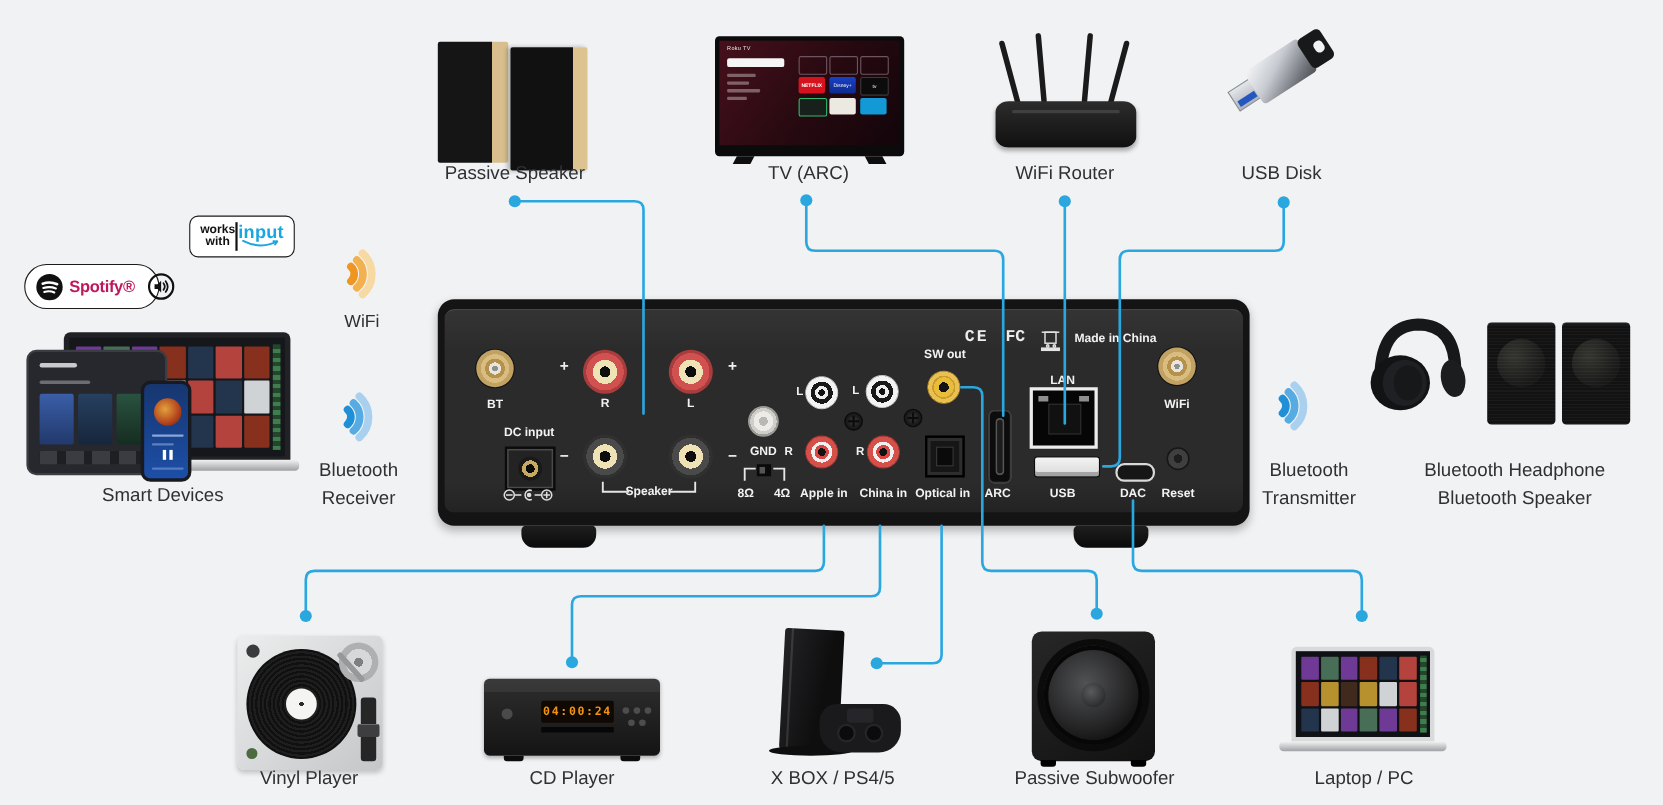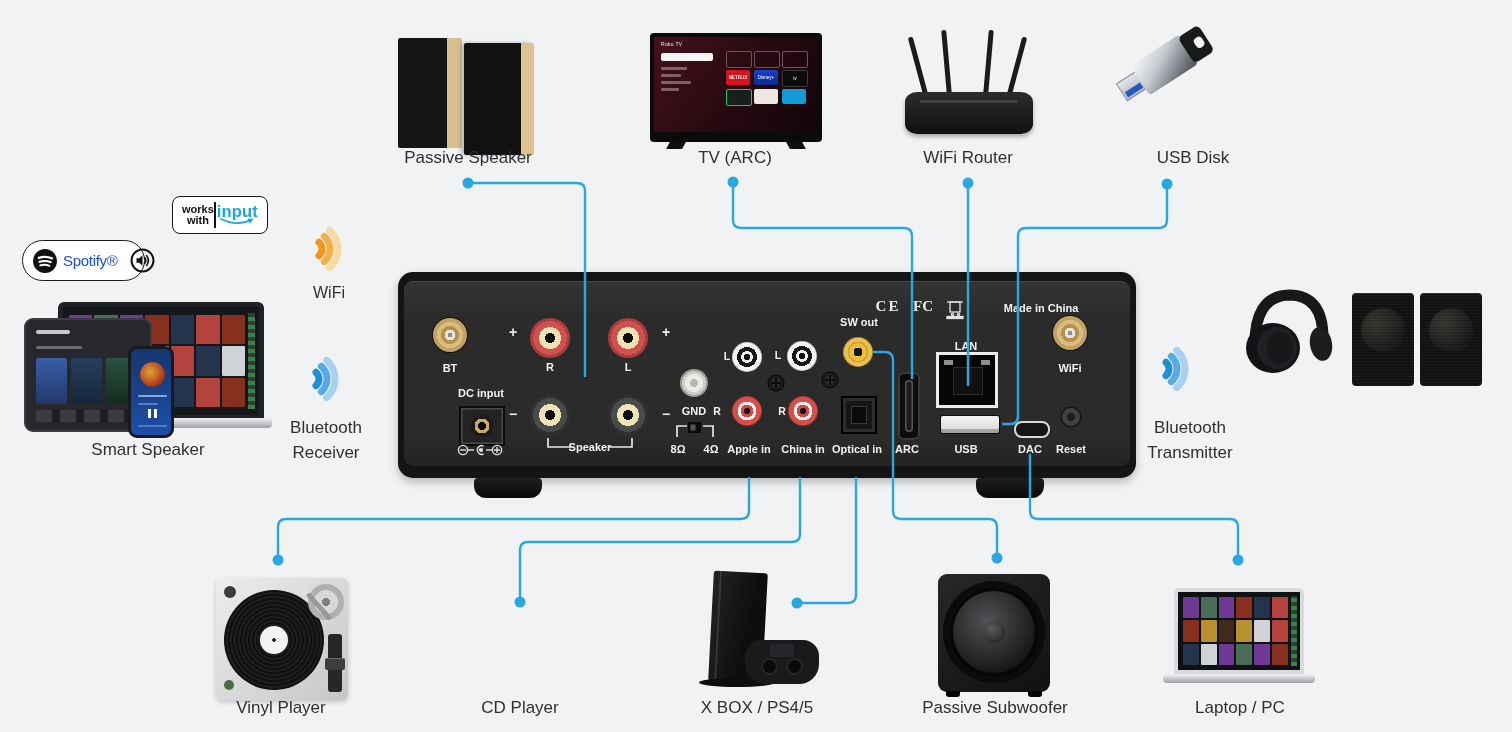--- a/index.html
+++ b/index.html
@@ -12,21 +12,21 @@
   .plbl{position:absolute;transform:translateX(-50%);font-size:11px;font-weight:bold;color:#f2f2f2;white-space:nowrap;}
   .plbl-sm{font-size:10.5px;}
   .sign{position:absolute;transform:translateX(-50%);font-size:14px;font-weight:bold;color:#efefef;}
   
   .badge{position:absolute;background:#fff;border:1.6px solid #1b1b1b;display:flex;align-items:center;box-sizing:border-box;}
   .badge .txt-sm{font-size:7.5px;color:#111;line-height:9px;}
   .badge .txt-lg{font-size:14.5px;font-weight:bold;color:#111;letter-spacing:-.2px;line-height:16px;}
   .alexa-prefix{font-size:11px;font-weight:bold;color:#111;line-height:11px;text-align:center;}
   .vdiv{width:1.6px;background:#111;align-self:center;}
   .alexa-brand{font-size:16.5px;color:#1ba6df;font-weight:bold;letter-spacing:.2px;line-height:14px;}
-  .spotify-brand{font-size:15px;font-weight:normal;color:#1d4ed8;letter-spacing:-.3px;text-align:center;}
+  .spotify-brand{font-size:15px;font-weight:bold;color:#be185d;letter-spacing:-.3px;text-align:center;}
   .tidal-top{font-size:11px;font-weight:bold;color:#101010;letter-spacing:3px;line-height:11px;}
   .tidal-sub{font-size:12.5px;font-weight:bold;color:#101010;letter-spacing:1px;line-height:12px;}
   
   .panel{position:absolute;left:398px;top:272px;width:738px;height:206px;background:#141414;border-radius:15px;
          box-shadow:0 4px 8px rgba(0,0,0,.25);}
   .panel-face{position:absolute;left:6px;top:9px;right:6px;bottom:12px;background:linear-gradient(#343434,#2b2b2b 20%,#2b2b2b 85%,#232323);border-radius:9px;border-top:1px solid #4b4b4b;}
   .foot{position:absolute;height:20px;width:68px;background:linear-gradient(#1e1e1e,#0a0a0a);border-radius:4px 4px 12px 12px;}
   .round{border-radius:50%;position:absolute;}
   .gold-ant{width:34px;height:34px;background:radial-gradient(circle,#8f8f8b 0 2.5px,#e8e5de 2.5px 5.5px,#b6914c 5.5px 9px,#d9bd80 9px 13px,#c2a263 13px 17px);box-shadow:0 0 0 1px #111;}
   .post{width:40px;height:40px;}
@@ -48,21 +48,21 @@
   .optical::before{content:"";position:absolute;inset:8px;background:#0a0a0a;border:1px solid #3a3a3a;}
   .hdmi{position:absolute;width:22px;height:68px;background:#0c0c0c;border-radius:6px;box-shadow:inset 0 0 0 2px #3c3c3c;}
   .hdmi::before{content:"";position:absolute;left:7px;top:8px;right:7px;bottom:8px;background:#1c1c1c;border-radius:4px;box-shadow:inset 0 0 0 1.5px #565656;}
   .rj45{position:absolute;width:62px;height:56px;background:#060606;border:3px solid #ececec;box-sizing:border-box;}
   .rj45::before,.rj45::after{content:"";position:absolute;top:5px;width:9px;height:5px;background:#8f8f8f;}
   .rj45::before{left:5px;} .rj45::after{right:5px;}
   .rj45 .tab{position:absolute;left:14px;top:12px;width:28px;height:26px;background:#111;border:1px solid #2f2f2f;}
   .usba{position:absolute;width:58px;height:17px;background:linear-gradient(#f4f4f4,#d8d8d8);border-radius:2px;box-shadow:inset 0 -4px 0 rgba(60,60,60,.35),0 0 0 1px #0d0d0d;}
   .usbc{position:absolute;width:32px;height:13px;background:#161616;border:2.5px solid #d9d9d9;border-radius:8px;}
   .resetbtn{position:absolute;width:18px;height:18px;border-radius:50%;background:radial-gradient(circle,#1d1d1d 0 4px,#3f3f3f 4px 9px);box-shadow:0 0 0 1.5px #161616;}
-  .ce-mark{position:absolute;transform:translateX(-50%);font-size:15px;font-weight:bold;color:#ececec;letter-spacing:2px;font-family:Liberation Serif, serif;}
+  .ce-mark{position:absolute;transform:translateX(-50%);font-size:15px;font-weight:bold;color:#ececec;letter-spacing:2px;font-family:Liberation Mono, monospace;}
   
   .dev-speaker{position:absolute;border-radius:2px;}
   .tv{position:absolute;background:#0b0b0c;border-radius:4px;padding:4px;box-sizing:border-box;}
   .tv-screen{position:relative;width:100%;height:94%;background:linear-gradient(125deg,#46101c,#260910 55%,#12050a);overflow:hidden;}
   .tv-foot{position:absolute;bottom:-7px;width:16px;height:7px;background:#0e0e0e;}
   .tv-search{position:absolute;left:7px;top:16px;width:52px;height:8px;background:#f5f5f5;border-radius:2px;}
   .tv-line{position:absolute;left:7px;height:2.5px;background:rgba(255,255,255,.35);border-radius:1px;}
   .tv-brand{position:absolute;left:7px;top:4px;font-size:5px;color:#eee;letter-spacing:.3px;}
   .tile{position:absolute;width:24px;height:15px;border-radius:2px;font-size:4.5px;color:#fff;display:flex;align-items:center;justify-content:center;overflow:hidden;}
   .tile.ghost{background:transparent;border:1px solid #6d5560;}
@@ -248,21 +248,21 @@
     <div class="phone" style="left:128px;top:346px;width:46px;height:92px;">
       <div class="phone-screen"></div>
       <div class="phone-art"></div>
       <div class="phone-line" style="left:7px;top:46px;width:29px;"></div>
       <div class="phone-line" style="left:7px;top:54px;width:20px;opacity:.6;"></div>
       <div style="position:absolute;left:17px;top:60px;width:3px;height:9px;background:#fff;"></div>
       <div style="position:absolute;left:23px;top:60px;width:3px;height:9px;background:#fff;"></div>
       <div class="phone-line" style="left:7px;top:76px;width:29px;opacity:.5;"></div>
     </div>
   </div>
-  <div class="lbl" style="left:148px;top:440px;">Smart Speaker</div>
+  <div class="lbl" style="left:148px;top:440px;">Smart Devices</div>
 
   <div>
     <div class="dev-speaker" style="left:398px;top:38px;width:64px;height:110px;background:linear-gradient(90deg,#151515 0 77%,#d9bf8e 77%);"></div>
     <div class="dev-speaker" style="left:464px;top:43px;width:70px;height:112px;background:linear-gradient(90deg,#111 0 81%,#ddc390 81%);box-shadow:-3px 0 4px rgba(0,0,0,.25);"></div>
   </div>
   <div class="lbl" style="left:468px;top:148px;">Passive Speaker</div>
 
   <div class="tv" style="left:650px;top:33px;width:172px;height:109px;">
     <div class="tv-screen">
       <div class="tv-brand">Roku TV</div>
@@ -294,33 +294,37 @@
     <div class="router-body" style="left:905px;top:92px;width:128px;height:42px;"></div>
     <div style="position:absolute;left:920px;top:100px;width:98px;height:3px;background:rgba(255,255,255,.12);border-radius:2px;"></div>
   </div>
   <div class="lbl" style="left:968px;top:148px;">WiFi Router</div>
 
   <div class="usbstick" style="left:1112px;top:78px;">
     <div class="stick-conn"></div>
     <div class="stick-body"></div>
     <div class="stick-cap"></div>
   </div>
-  <div class="lbl" style="left:1193px;top:148px;">USB Disk</div>
+  <div class="lbl" style="left:1165px;top:148px;">USB Disk</div>
 
   <div class="abs" style="left:1233px;top:286px;">
     <svg width="108" height="92" viewBox="0 0 108 92">
       <path d="M22 64 Q20 10 56 9 Q90 9 90 52" fill="none" stroke="#17181a" stroke-width="11" stroke-linecap="round"></path>
       <ellipse cx="88" cy="58" rx="11" ry="17" fill="#1c1d1f" transform="rotate(-10 88 58)"></ellipse>
       <ellipse cx="40" cy="62" rx="27" ry="25" fill="#121315"></ellipse>
       <ellipse cx="44" cy="62" rx="20" ry="21" fill="#1f2023"></ellipse>
       <ellipse cx="47" cy="62" rx="13" ry="16" fill="#17181a"></ellipse>
     </svg>
   </div>
   <div class="bt-speaker" style="left:1352px;top:293px;"></div>
   <div class="bt-speaker" style="left:1420px;top:293px;"></div>
+  <div class="lbl lbl2" style="left:1377px;top:415px;">
+    <div>Bluetooth Headphone</div>
+      <div>Bluetooth Speaker</div>
+  </div>
 
   <div class="panel">
     <div class="panel-face"></div>
     <div class="foot" style="left:76px;top:206px;"></div>
     <div class="foot" style="left:578px;top:206px;"></div>
   </div>
 
   <div class="round gold-ant" style="left:433px;top:318px;"></div>
   <div class="plbl" style="left:450px;top:362px;">BT</div>
 
@@ -364,21 +368,21 @@
   <div class="round rca yellow" style="left:843px;top:337px;"></div>
 
   <div class="optical" style="left:841px;top:396px;"></div>
   <div class="plbl" style="left:857px;top:443px;">Optical in</div>
 
   <div class="hdmi" style="left:898px;top:372px;"></div>
   <div class="plbl" style="left:907px;top:443px;">ARC</div>
 
   <div class="ce-mark" style="left:888px;top:298px;">CE</div>
   <div class="ce-mark" style="left:923px;top:298px;letter-spacing:0;">FC</div>
-  <div class="plbl" style="left:1014px;top:302px;margin-left:27px;">Made in China</div>
+  <div class="plbl" style="left:1014px;top:302px;">Made in China</div>
 
   <div class="plbl" style="left:966px;top:340px;">LAN</div>
   <div class="rj45" style="left:936px;top:352px;">
       <span class="tab"></span>
     </div>
   <div class="usba" style="left:941px;top:416px;"></div>
   <div class="plbl" style="left:966px;top:443px;">USB</div>
 
   <div class="usbc" style="left:1014px;top:421px;"></div>
   <div class="plbl" style="left:1030px;top:443px;">DAC</div>
@@ -421,20 +425,35 @@
     <div class="disc"></div>
     <div class="platter"></div>
     <div class="tonearm"></div>
     <div class="vslider"></div>
     <div class="vknob"></div>
     <div style="position:absolute;left:8px;top:8px;width:12px;height:12px;border-radius:50%;background:#3b3b3d;"></div>
     <div style="position:absolute;left:8px;top:102px;width:10px;height:10px;border-radius:50%;background:#4c6b3f;"></div>
   </div>
   <div class="lbl" style="left:281px;top:698px;">Vinyl Player</div>
 
+  <div class="cdp" style="left:440px;top:617px;">
+    <div style="position:absolute;left:0;top:0;width:100%;height:12px;background:rgba(255,255,255,.06);border-radius:5px 5px 0 0;"></div>
+    <div class="cd-knob"></div>
+    <div class="cd-display">
+        <span class="cd-digits">04:00:24</span>
+      </div>
+    <div style="position:absolute;left:52px;top:44px;width:66px;height:5px;background:#070707;border-radius:1px;"></div>
+    <div class="cd-btn" style="left:126px;top:26px;"></div>
+    <div class="cd-btn" style="left:136px;top:26px;"></div>
+    <div class="cd-btn" style="left:146px;top:26px;"></div>
+    <div class="cd-btn" style="left:131px;top:37px;"></div>
+    <div class="cd-btn" style="left:141px;top:37px;"></div>
+    <div class="cd-foot" style="left:18px;"></div>
+    <div class="cd-foot" style="left:124px;"></div>
+  </div>
   <div class="lbl" style="left:520px;top:698px;">CD Player</div>
 
   <div class="abs" style="left:693px;top:572px;width:140px;height:125px;">
     <div class="ps4-body"></div>
     <div class="ps4-base"></div>
     <div class="pad">
       <div class="pad-body"></div>
       <div class="pad-tp"></div>
       <div class="stick" style="left:18px;"></div>
       <div class="stick" style="left:43px;"></div>

